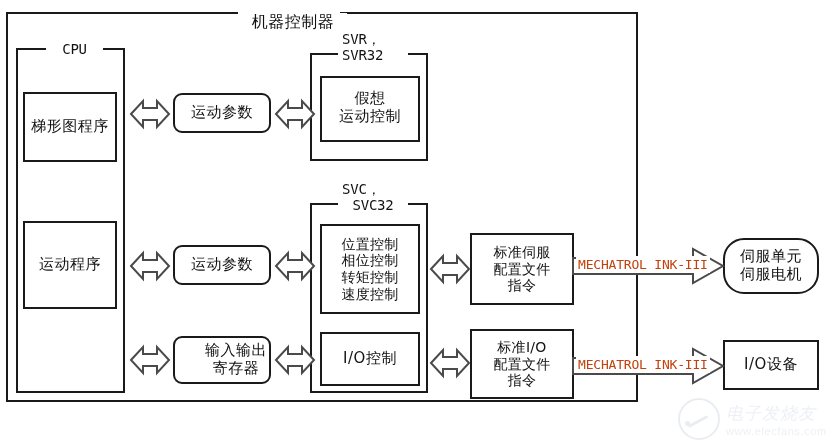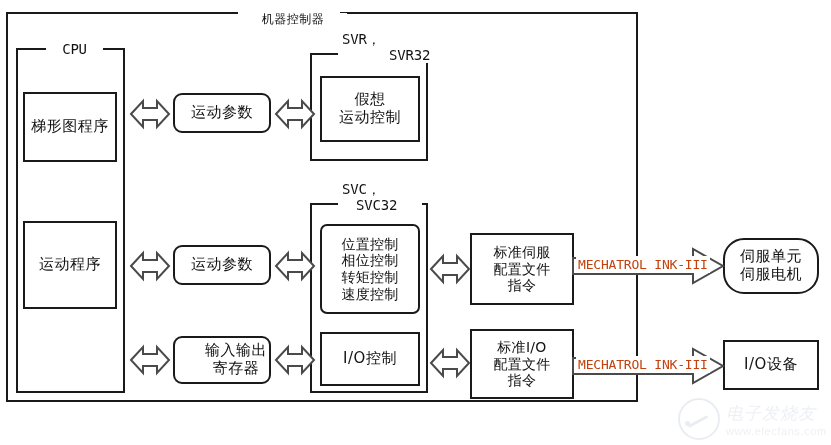--- a/index.html
+++ b/index.html
@@ -128,21 +128,21 @@
 </head>
 <body>
 
 <div id="diagram">
 
   <div class="frame-piece" style="left:6px; top:12px; width:232px; height:2px;"></div>
   <div class="frame-piece" style="left:340px; top:12px; width:298px; height:2px;"></div>
   <div class="frame-piece" style="left:6px; top:12px; width:2px; height:390px;"></div>
   <div class="frame-piece" style="left:636px; top:12px; width:2px; height:390px;"></div>
   <div class="frame-piece" style="left:6px; top:400px; width:632px; height:2px;"></div>
-  <div class="label-free cn" style="left:239px; top:13px; width:100px; font-size:12px;">机器控制器</div>
+  <div class="label-free cn" style="left:239px; top:13px; width:100px; font-size:16px;">机器控制器</div>
 
   <div class="frame-piece" style="left:16px; top:48px; width:30px; height:2px;"></div>
   <div class="frame-piece" style="left:95px; top:48px; width:30px; height:2px;"></div>
   <div class="frame-piece" style="left:16px; top:48px; width:2px; height:345px;"></div>
   <div class="frame-piece" style="left:123px; top:48px; width:2px; height:345px;"></div>
   <div class="frame-piece" style="left:16px; top:391px; width:109px; height:2px;"></div>
   <div class="label-free latin" style="left:46px; top:41px; width:49px; font-size:14px;">CPU</div>
 
   <div class="box cn" style="left:23px; top:221px; width:94px; height:88px;">
     <span>运动程序</span>
@@ -150,36 +150,36 @@
   <div class="box cn" style="left:23px; top:92px; width:94px; height:70px;">
     <span>梯形图程序</span>
   </div>
 
   <div class="frame-piece" style="left:310px; top:53px; width:28px; height:2px;"></div>
   <div class="frame-piece" style="left:400px; top:53px; width:28px; height:2px;"></div>
   <div class="frame-piece" style="left:310px; top:53px; width:2px; height:108px;"></div>
   <div class="frame-piece" style="left:426px; top:53px; width:2px; height:108px;"></div>
   <div class="frame-piece" style="left:310px; top:159px; width:118px; height:2px;"></div>
   <div class="label-free latin" style="left:338px; top:31px; width:62px; font-size:14px; text-align:left;">SVR，</div>
-  <div class="label-free latin" style="left:338px; top:47px; width:62px; font-size:14px; text-align:left;margin-left:47px;">SVR32</div>
-
-  <div class="box cn" style="left:320px; top:76px; width:100px; height:66px; white-space:pre-line;">
+  <div class="label-free latin" style="left:338px; top:47px; width:62px; font-size:14px; text-align:left;">SVR32</div>
+
+  <div class="box cn" style="left:320px; top:76px; width:100px; height:66px; white-space:pre-line;font-family:Liberation Mono, monospace;">
     <span>假想
 运动控制</span>
   </div>
 
   <div class="frame-piece" style="left:310px; top:203px; width:28px; height:2px;"></div>
   <div class="frame-piece" style="left:400px; top:203px; width:28px; height:2px;"></div>
   <div class="frame-piece" style="left:310px; top:203px; width:2px; height:190px;"></div>
   <div class="frame-piece" style="left:426px; top:203px; width:2px; height:190px;"></div>
   <div class="frame-piece" style="left:310px; top:391px; width:118px; height:2px;"></div>
   <div class="label-free latin" style="left:338px; top:181px; width:62px; font-size:14px; text-align:left;">SVC，</div>
-  <div class="label-free latin" style="left:352px; top:197px; width:62px; font-size:14px; text-align:left;">SVC32</div>
-
-  <div class="box cn-sm" style="left:320px; top:224px; width:100px; height:90px; white-space:pre-line;border-radius:7px;">
+  <div class="label-free latin" style="left:338px; top:197px; width:62px; font-size:14px; text-align:center;">SVC32</div>
+
+  <div class="box cn-sm" style="left:320px; top:224px; width:100px; height:90px; white-space:pre-line;">
     <span>位置控制
 相位控制
 转矩控制
 速度控制</span>
   </div>
   <div class="box cn" style="left:320px; top:332px; width:100px; height:54px;">
     <span>I/O控制</span>
   </div>
 
   <div class="box rounded cn" style="left:173px; top:93px; width:98px; height:40px;">

